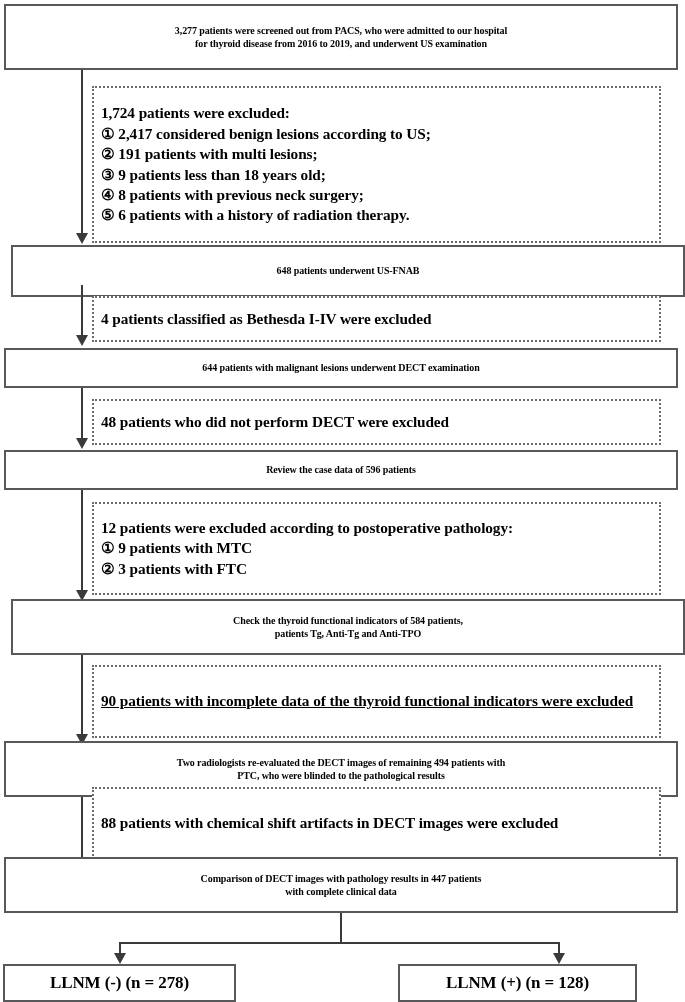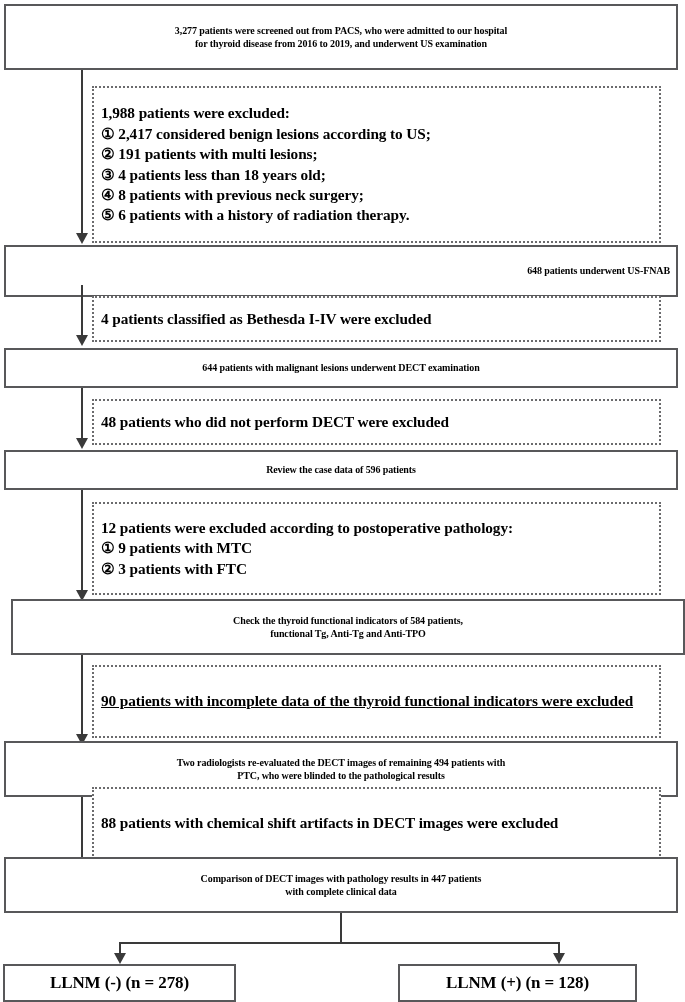--- a/index.html
+++ b/index.html
@@ -88,29 +88,29 @@
     <div>
       <div>3,277 patients were screened out from PACS, who were admitted to our hospital</div>
       <div>for thyroid disease from 2016 to 2019, and underwent US examination</div>
     </div>
   </div>
 
   <div class="vline" style="left:81px; top:70px; height:165px;"></div>
   <div class="arrowhead" style="left:76px; top:233px;"></div>
 
   <div class="dotted-box" style="left:92px; top:86px; width:569px; height:157px;">
-    <div class="line">1,988 patients were excluded:</div>
+    <div class="line">1,724 patients were excluded:</div>
     <div class="line">① 2,417 considered benign lesions according to US;</div>
     <div class="line">② 191 patients with multi lesions;</div>
-    <div class="line">③ 4 patients less than 18 years old;</div>
+    <div class="line">③ 9 patients less than 18 years old;</div>
     <div class="line">④ 8 patients with previous neck surgery;</div>
     <div class="line">⑤ 6 patients with a history of radiation therapy.</div>
   </div>
 
-  <div class="solid-box" style="left:4px; top:245px; width:674px; height:52px;justify-content:flex-end;">
+  <div class="solid-box" style="left:11px; top:245px; width:674px; height:52px;">
     <div>648 patients underwent US-FNAB</div>
   </div>
 
   <div class="vline" style="left:81px; top:285px; height:53px;"></div>
   <div class="arrowhead" style="left:76px; top:335px;"></div>
 
   <div class="dotted-box" style="left:92px; top:296px; width:569px; height:46px;">
     <div class="line">4 patients classified as Bethesda I-IV were excluded</div>
   </div>
 
@@ -134,21 +134,21 @@
 
   <div class="dotted-box" style="left:92px; top:502px; width:569px; height:93px;">
     <div class="line">12 patients were excluded according to postoperative pathology:</div>
     <div class="line">① 9 patients with MTC</div>
     <div class="line">② 3 patients with FTC</div>
   </div>
 
   <div class="solid-box" style="left:4px; top:599px; width:674px; height:56px;margin-left:7px;">
     <div>
       <div>Check the thyroid functional indicators of 584 patients,</div>
-      <div>functional Tg, Anti-Tg and Anti-TPO</div>
+      <div>patients Tg, Anti-Tg and Anti-TPO</div>
     </div>
   </div>
 
   <div class="vline" style="left:81px; top:655px; height:82px;"></div>
   <div class="arrowhead" style="left:76px; top:734px;"></div>
 
   <div class="dotted-box wrap" style="left:92px; top:665px; width:569px; height:73px;text-decoration:underline;">
     <div class="line">90 patients with incomplete data of the thyroid functional indicators were excluded</div>
   </div>
 

